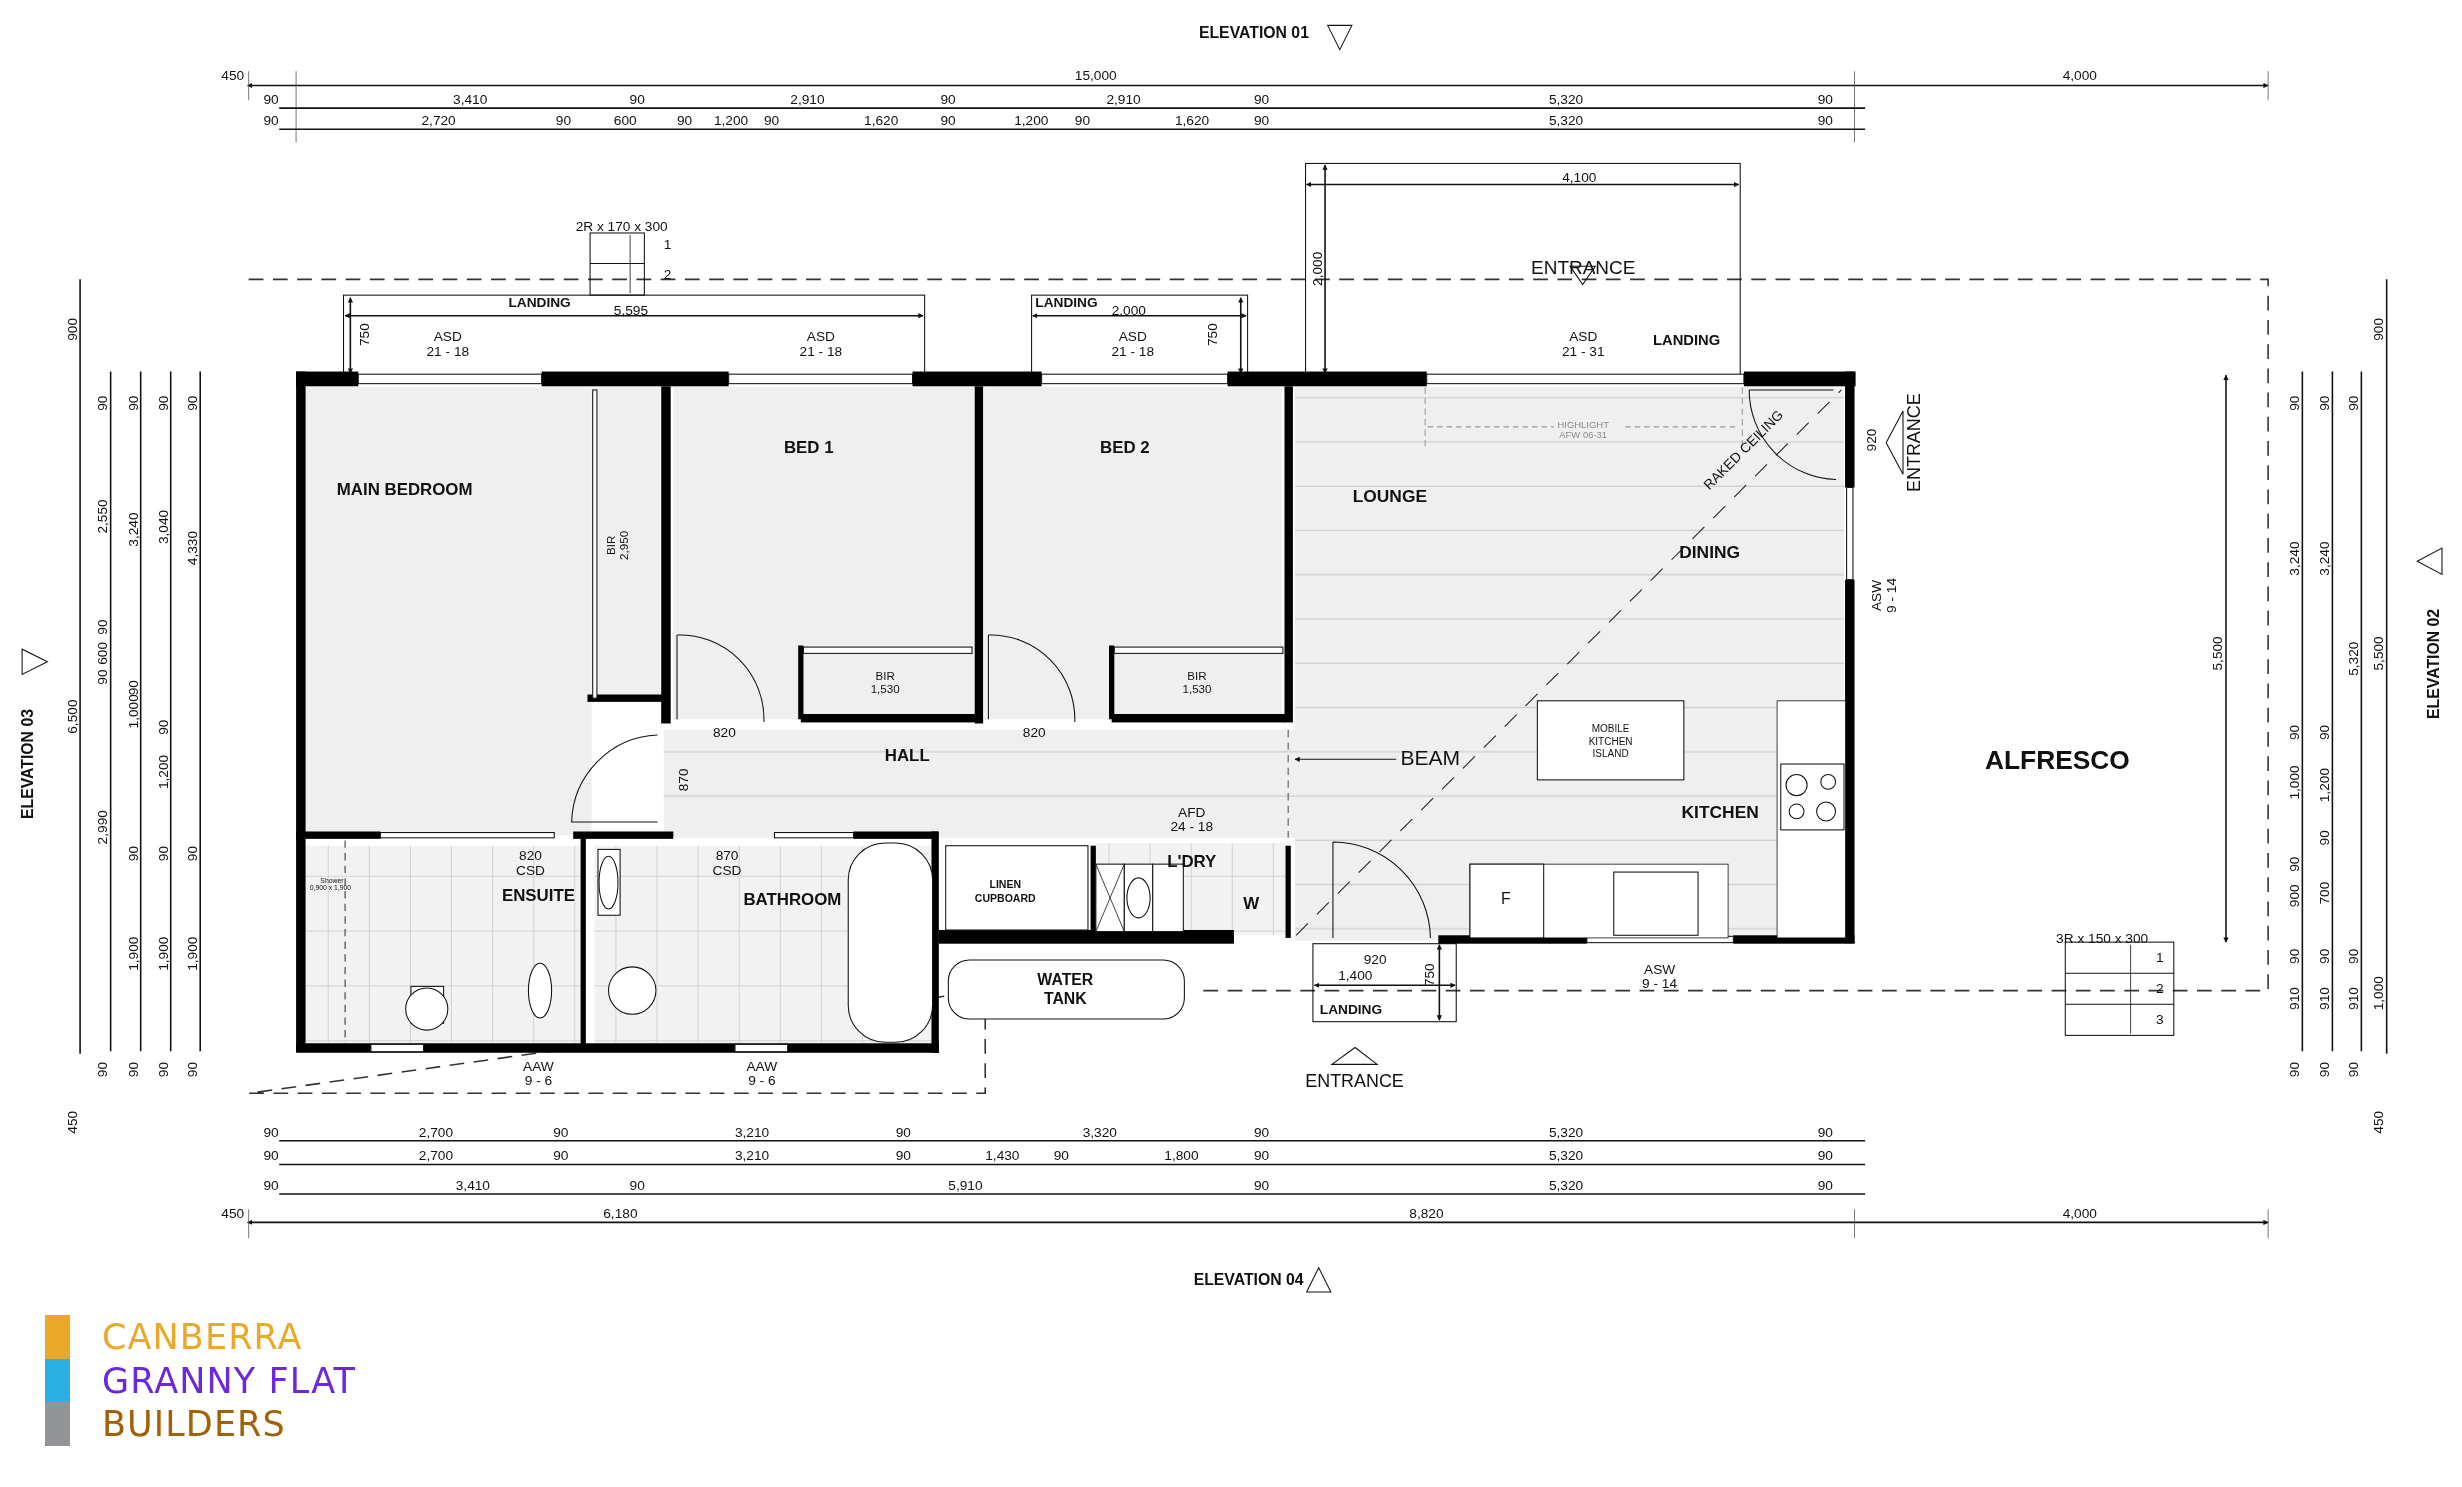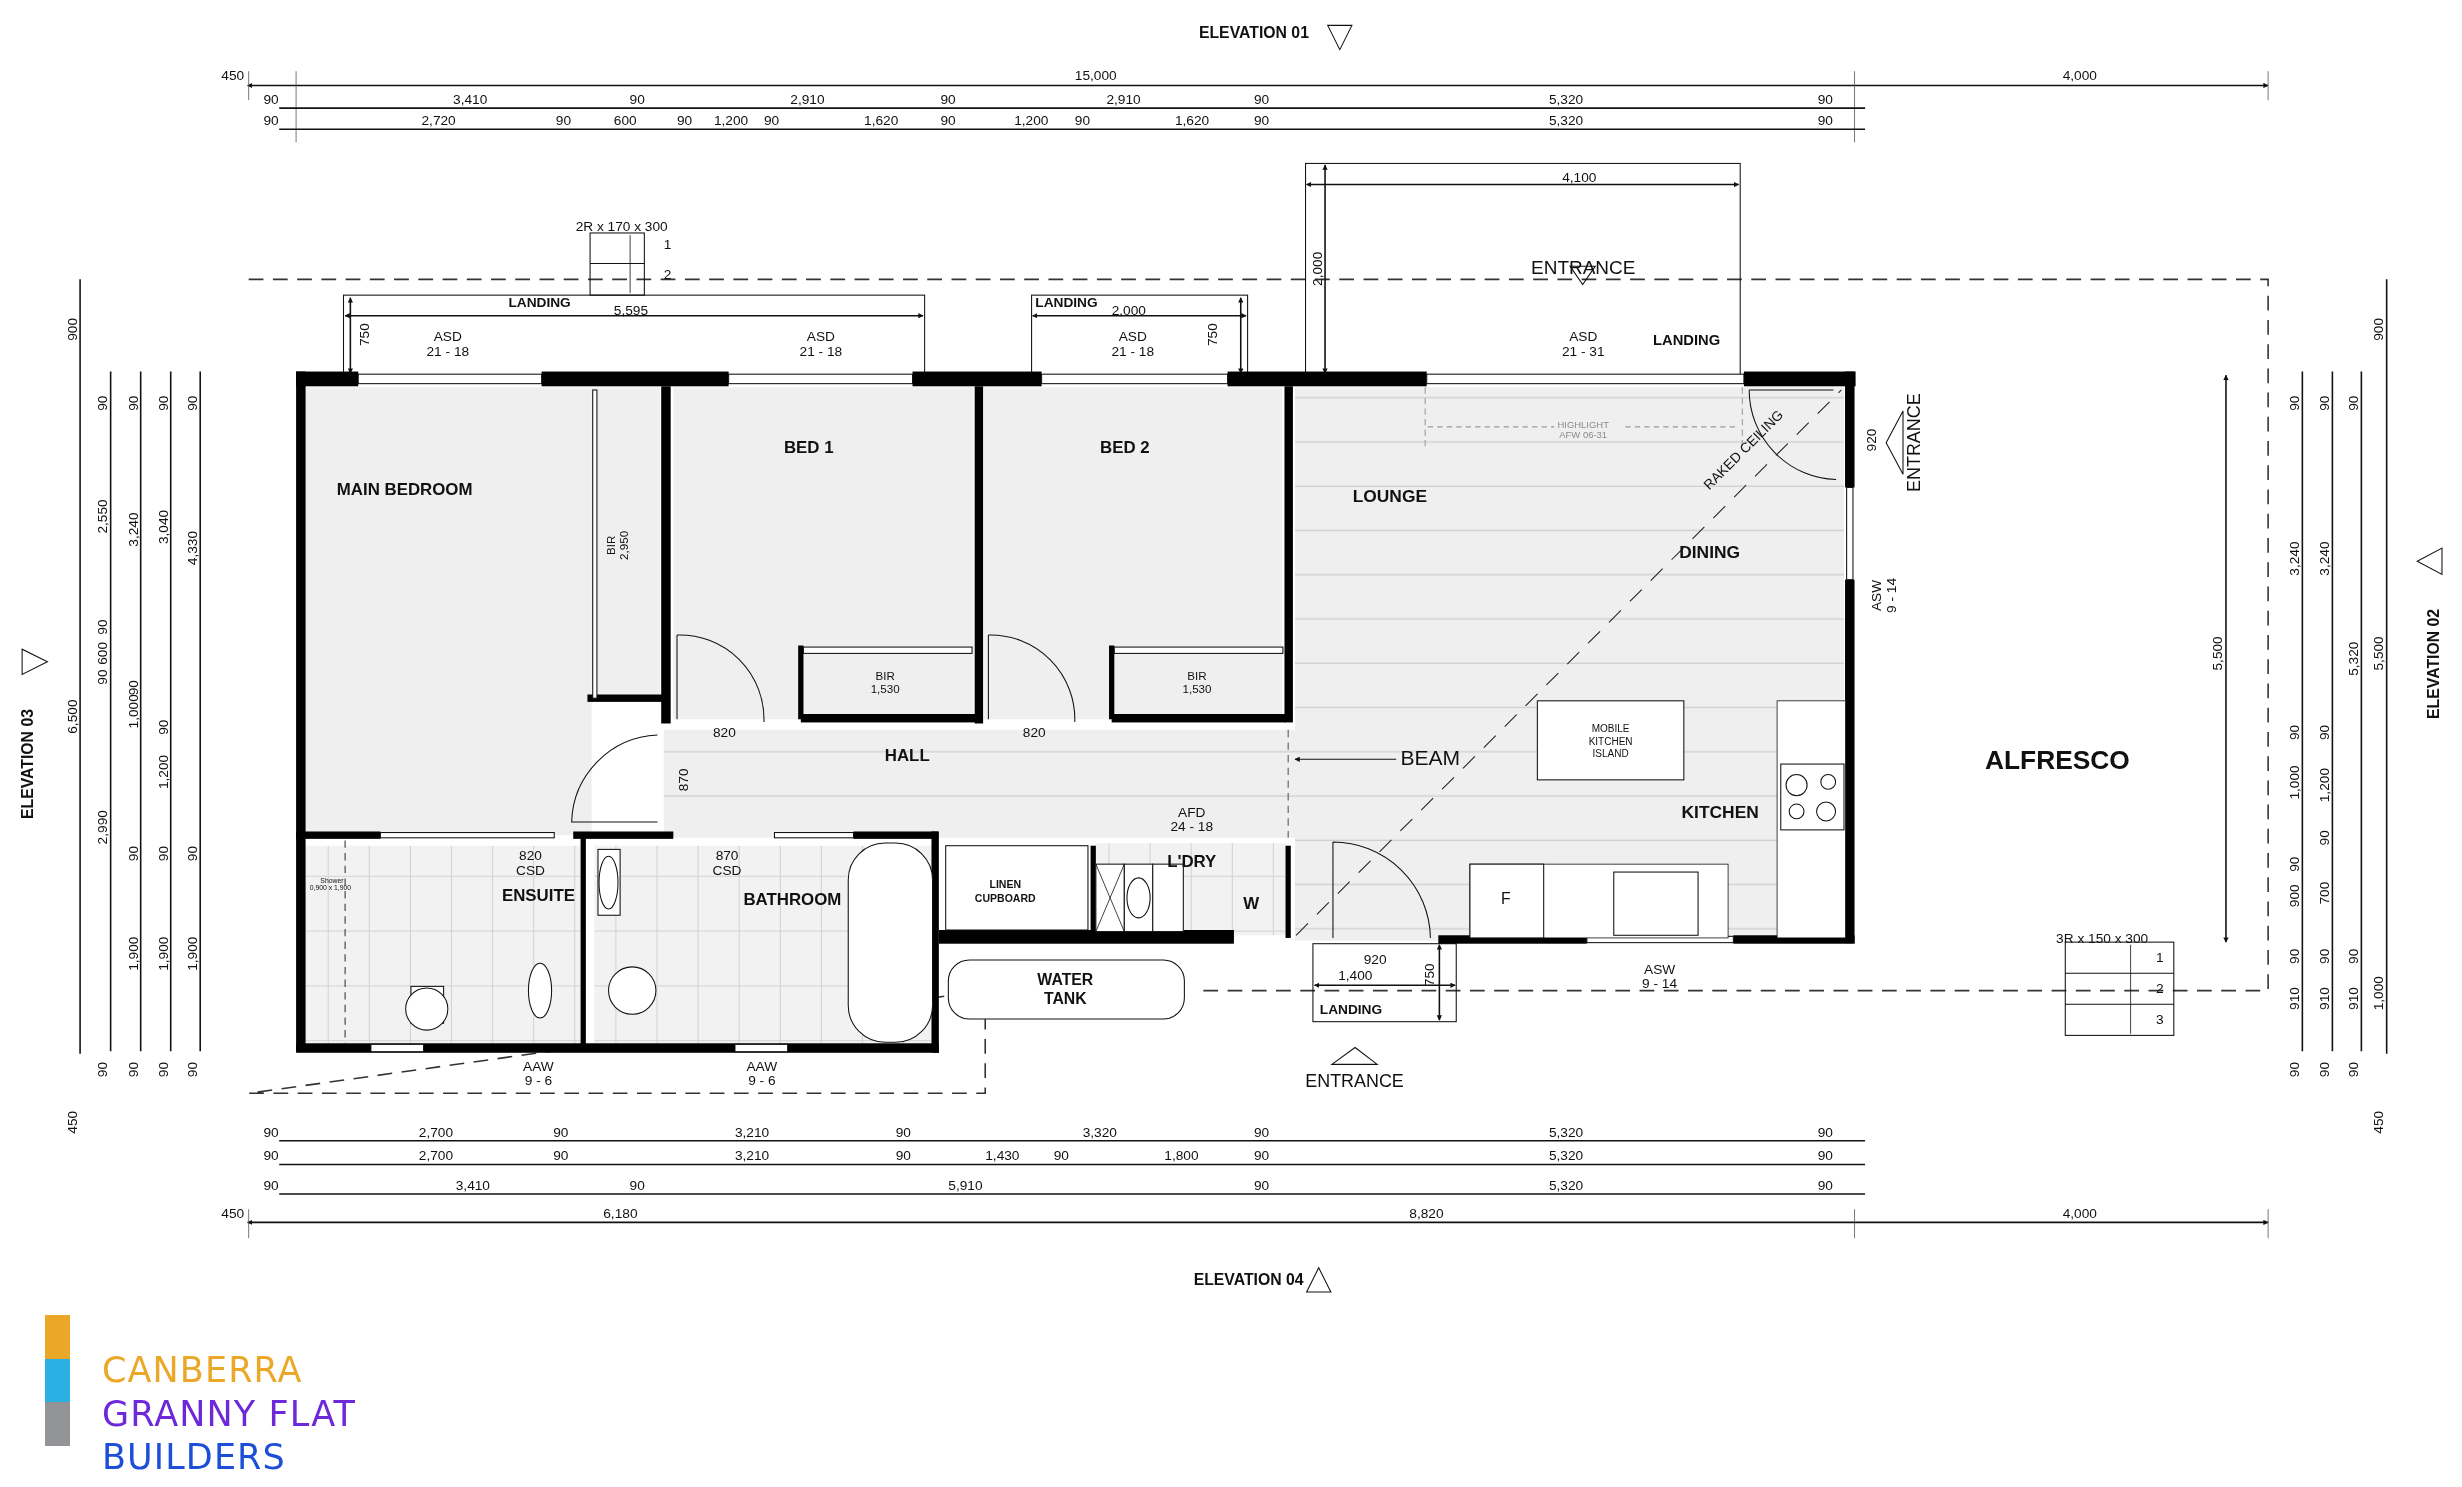--- a/index.html
+++ b/index.html
@@ -10,21 +10,21 @@
   .ext { stroke: #555; stroke-width: 1.5; }
   .wall { fill: #000; }
   .floor { fill: #efefef; }
   .room-label { font-family: "Liberation Sans", sans-serif; font-weight: bold; fill: #111; }
   .note { font-family: "Liberation Sans", sans-serif; fill: #111; }
   .thin { stroke: #111; stroke-width: 2; fill: none; }
   .dash { stroke: #333; stroke-width: 3; stroke-dasharray: 28 18; fill: none; }
   .grey-note { fill: #8a8a8a; }
   .logo { position: absolute; left: 45px; top: 1315px; }
   .logo .bar { position: absolute; left: 0; width: 25px; height: 44px; }
-  .logo .txt { position: absolute; left: 57px; font-family: "DejaVu Sans", sans-serif; font-size: 35px; letter-spacing: 1.1px; line-height: 44px; white-space: nowrap; margin-top: 33px; }
+  .logo .txt { position: absolute; left: 57px; font-family: "DejaVu Sans", sans-serif; font-size: 35px; letter-spacing: 1.1px; line-height: 44px; white-space: nowrap; }
 </style>
 </head>
 <body>
 
 <svg width="2462" height="1487" viewBox="0 0 4673 2822" xmlns="http://www.w3.org/2000/svg">
   <defs>
     <marker id="ah" markerWidth="10" markerHeight="10" refX="9" refY="5" orient="auto-start-reverse" markerUnits="userSpaceOnUse" viewBox="0 0 10 10">
       <path d="M0,0 L10,5 L0,10 z" fill="#111"></path>
     </marker>
     <pattern id="boards" width="40" height="84" patternUnits="userSpaceOnUse">
@@ -461,15 +461,15 @@
     <text class="note" transform="translate(3315,860) rotate(-45)" font-size="26" text-anchor="middle">RAKED CEILING</text>
   </g>
 </svg>
 
 <div class="logo">
   <div class="bar" style="top:0; background:#EBA828;"></div>
   <div class="bar" style="top:44px; background:#2BB0E3;"></div>
   <div class="bar" style="top:87px; background:#929497;"></div>
   <div class="txt" style="top:0; color:#EBA828;">CANBERRA</div>
   <div class="txt" style="top:44px; color:#6d28d9;">GRANNY FLAT</div>
-  <div class="txt" style="top:87px; color:#1d4ed8;">BUILDERS</div>
+  <div class="txt" style="top:87px; color:#a16207;">BUILDERS</div>
 </div>
 
 
 </body></html>

